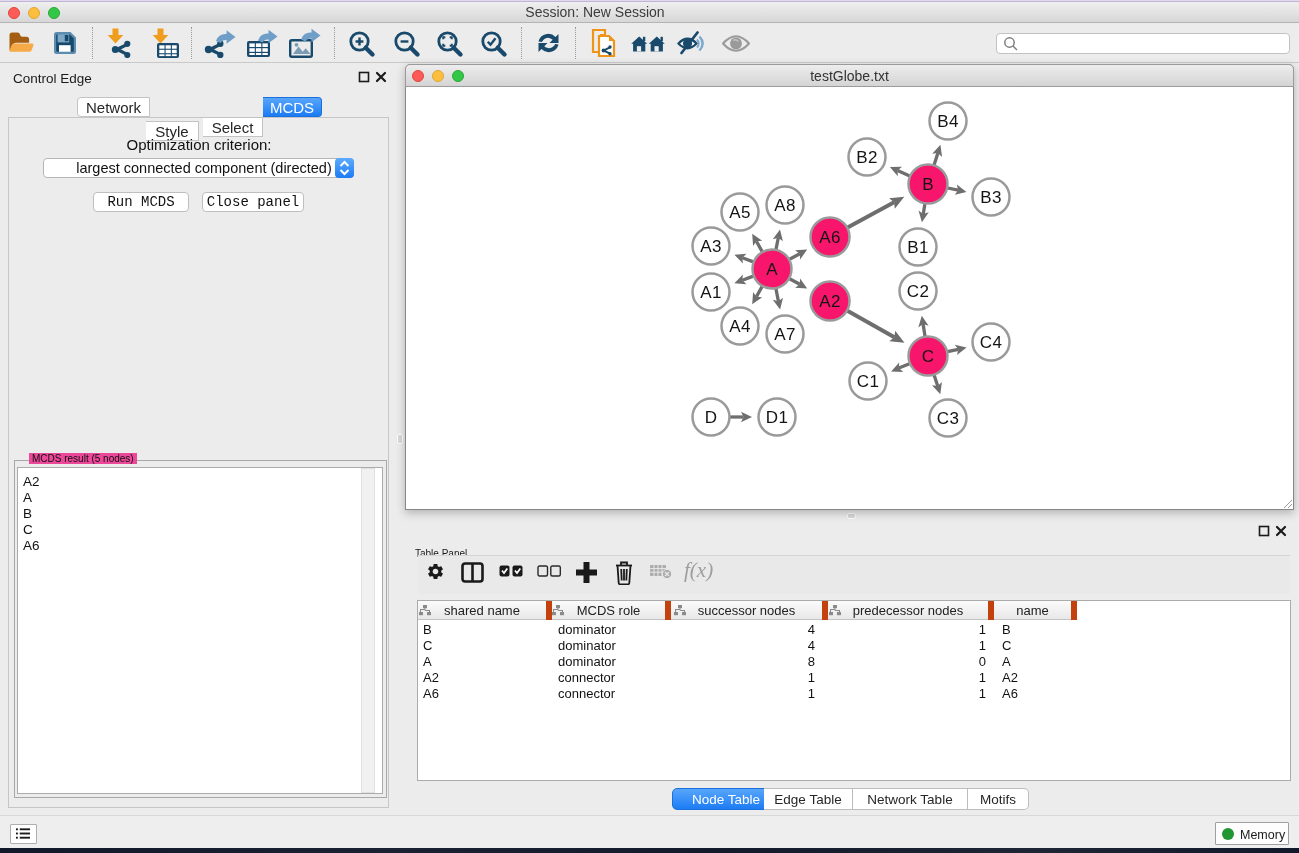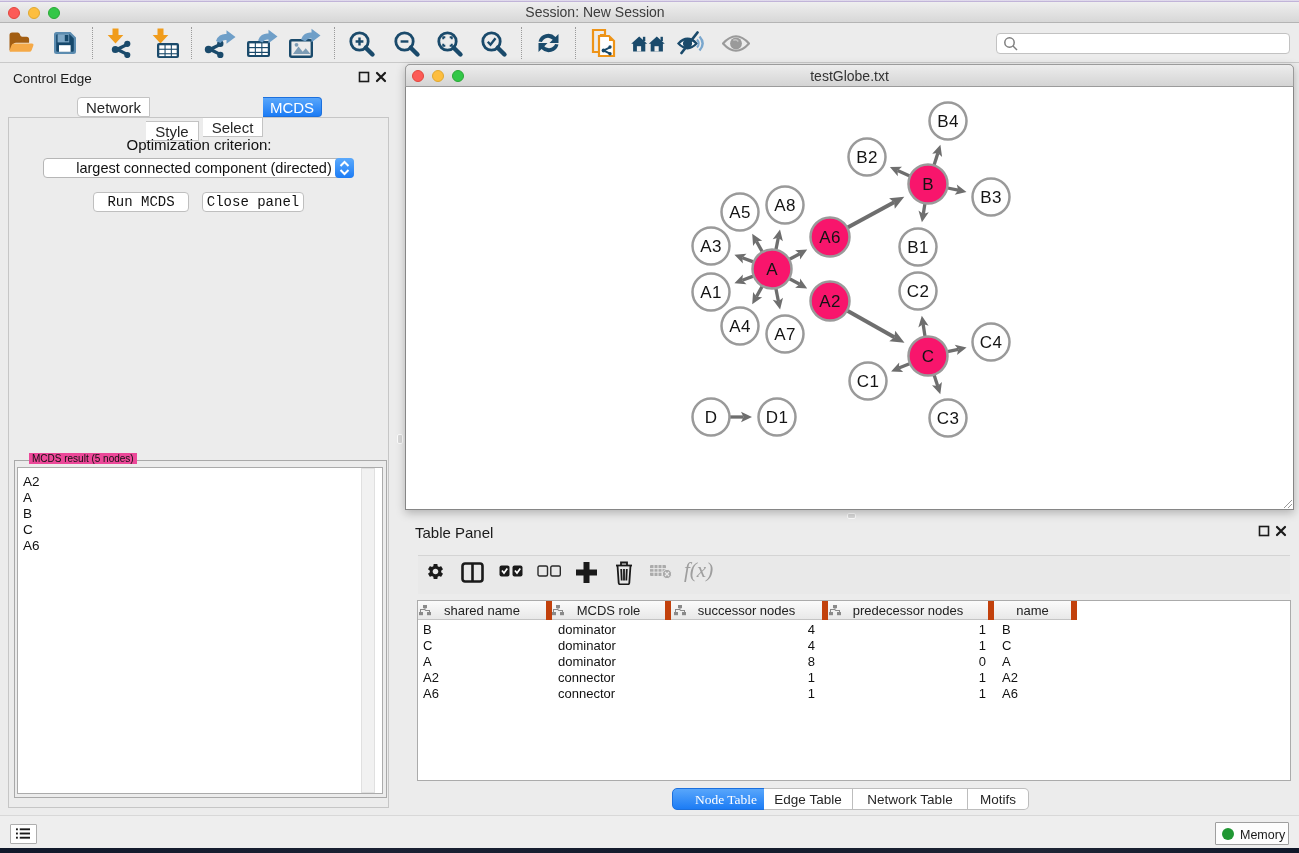--- a/index.html
+++ b/index.html
@@ -24,21 +24,21 @@
 .btn { position:absolute; height:20px; background:#fff; border:1px solid #bfbfbf; border-radius:4px; font-size:14px; color:#111; text-align:center; line-height:19px;font-family:Liberation Mono, monospace; }
 .groupbox { left:14px; top:460px; width:373px; height:338px; border:1px solid #a9a9a9; }
 .grouplabel { left:20px; top:453px; background:#ec4899; padding:0 3px; font-size:10px; color:#111;margin-left:9px; }
 .listbox { left:17px; top:467px; width:366px; height:327px; background:#fff; border:1px solid #ababab; font-size:13.5px; color:#111; line-height:16px; padding:6px 0 0 5px; }
 .scrolltrack { left:361px; top:468px; width:14px; height:325px; background:#f1f1f1; border:1px solid #e0e0e0; }
 
 .netwin { left:405px; top:64px; width:889px; height:446px; border:1px solid #9b9b9b; border-radius:5px 5px 0 0; box-shadow:0 3px 10px rgba(0,0,0,0.25); }
 .nettitle { left:405px; top:64px; width:889px; height:23px; background:linear-gradient(#ededed,#d4d4d4); border:1px solid #9b9b9b; border-radius:5px 5px 0 0; }
 .netcanvas { left:405px; top:87px; width:889px; height:423px; background:#fff; border:1px solid #868686; border-top:none; }
 
-.tp-title { left:415px; top:524px; font-size:15px; color:#1a1a1a;text-align:center; }
+.tp-title { left:415px; top:548px; font-size:10px; color:#1a1a1a;text-align:center; }
 .tp-toolbar { left:418px; top:555px; width:872px; height:39px; background:#e9e9e9; border-top:1px solid #d4d4d4; }
 .tablebox { left:417px; top:600px; width:874px; height:181px; background:#fff; border:1px solid #ababab; }
 .thead { left:418px; top:601px; width:659px; height:19px; background:linear-gradient(#fbfbfb,#e8e8e8); border-bottom:1px solid #c4c4c4; }
 .thcell { position:absolute; top:601px; height:19px; border-right:6px solid #c2410c; font-size:13px; color:#222; text-align:center; line-height:19px; }
 .trow { position:absolute; font-size:13px; color:#111; height:16px; line-height:16px; }
 .num { text-align:right; }
 
 .btab { position:absolute; top:788px; height:22px; background:#ffffff; border:1px solid #bdbdbd; font-size:13.5px; color:#262626; text-align:center; line-height:21px; }
 .btabsel { background:linear-gradient(#58a6fb,#1c7cf5); color:#fff; border-color:#1c70dd; }
 
@@ -438,21 +438,21 @@
 <div class="abs trow" style="left:558px;top:670px;width:110px;">connector</div>
 <div class="abs trow num" style="left:700px;top:670px;width:115px;">1</div>
 <div class="abs trow num" style="left:866px;top:670px;width:120px;">1</div>
 <div class="abs trow" style="left:1002px;top:670px;width:70px;">A2</div>
 <div class="abs trow" style="left:423px;top:686px;width:120px;">A6</div>
 <div class="abs trow" style="left:558px;top:686px;width:110px;">connector</div>
 <div class="abs trow num" style="left:700px;top:686px;width:115px;">1</div>
 <div class="abs trow num" style="left:866px;top:686px;width:120px;">1</div>
 <div class="abs trow" style="left:1002px;top:686px;width:70px;">A6</div>
 
-<div class="abs btab btabsel" style="left:672px;width:108px;border-radius:5px 0 0 5px;font-family:Liberation Serif, serif;">Node Table</div>
+<div class="abs btab btabsel" style="left:672px;width:108px;border-radius:5px 0 0 5px;">Node Table</div>
 <div class="abs btab" style="left:764px;width:89px;border-left:none;">Edge Table</div>
 <div class="abs btab" style="left:853px;width:115px;border-left:none;">Network Table</div>
 <div class="abs btab" style="left:968px;width:61px;border-left:none;border-radius:0 5px 5px 0;text-align:center;">Motifs</div>
 
 <div class="abs statusbar"></div>
 <div class="abs" style="left:10px;top:824px;width:27px;height:20px;background:#fff;border:1px solid #aeaeae;border-radius:1px;"></div>
 <svg class="abs" style="left:16px;top:828px" width="14" height="11" viewBox="0 0 15 11">
 <g fill="#1a1a1a">
       <rect x="0" y="0" width="2" height="2"></rect>
       <rect x="0" y="4.5" width="2" height="2"></rect>

